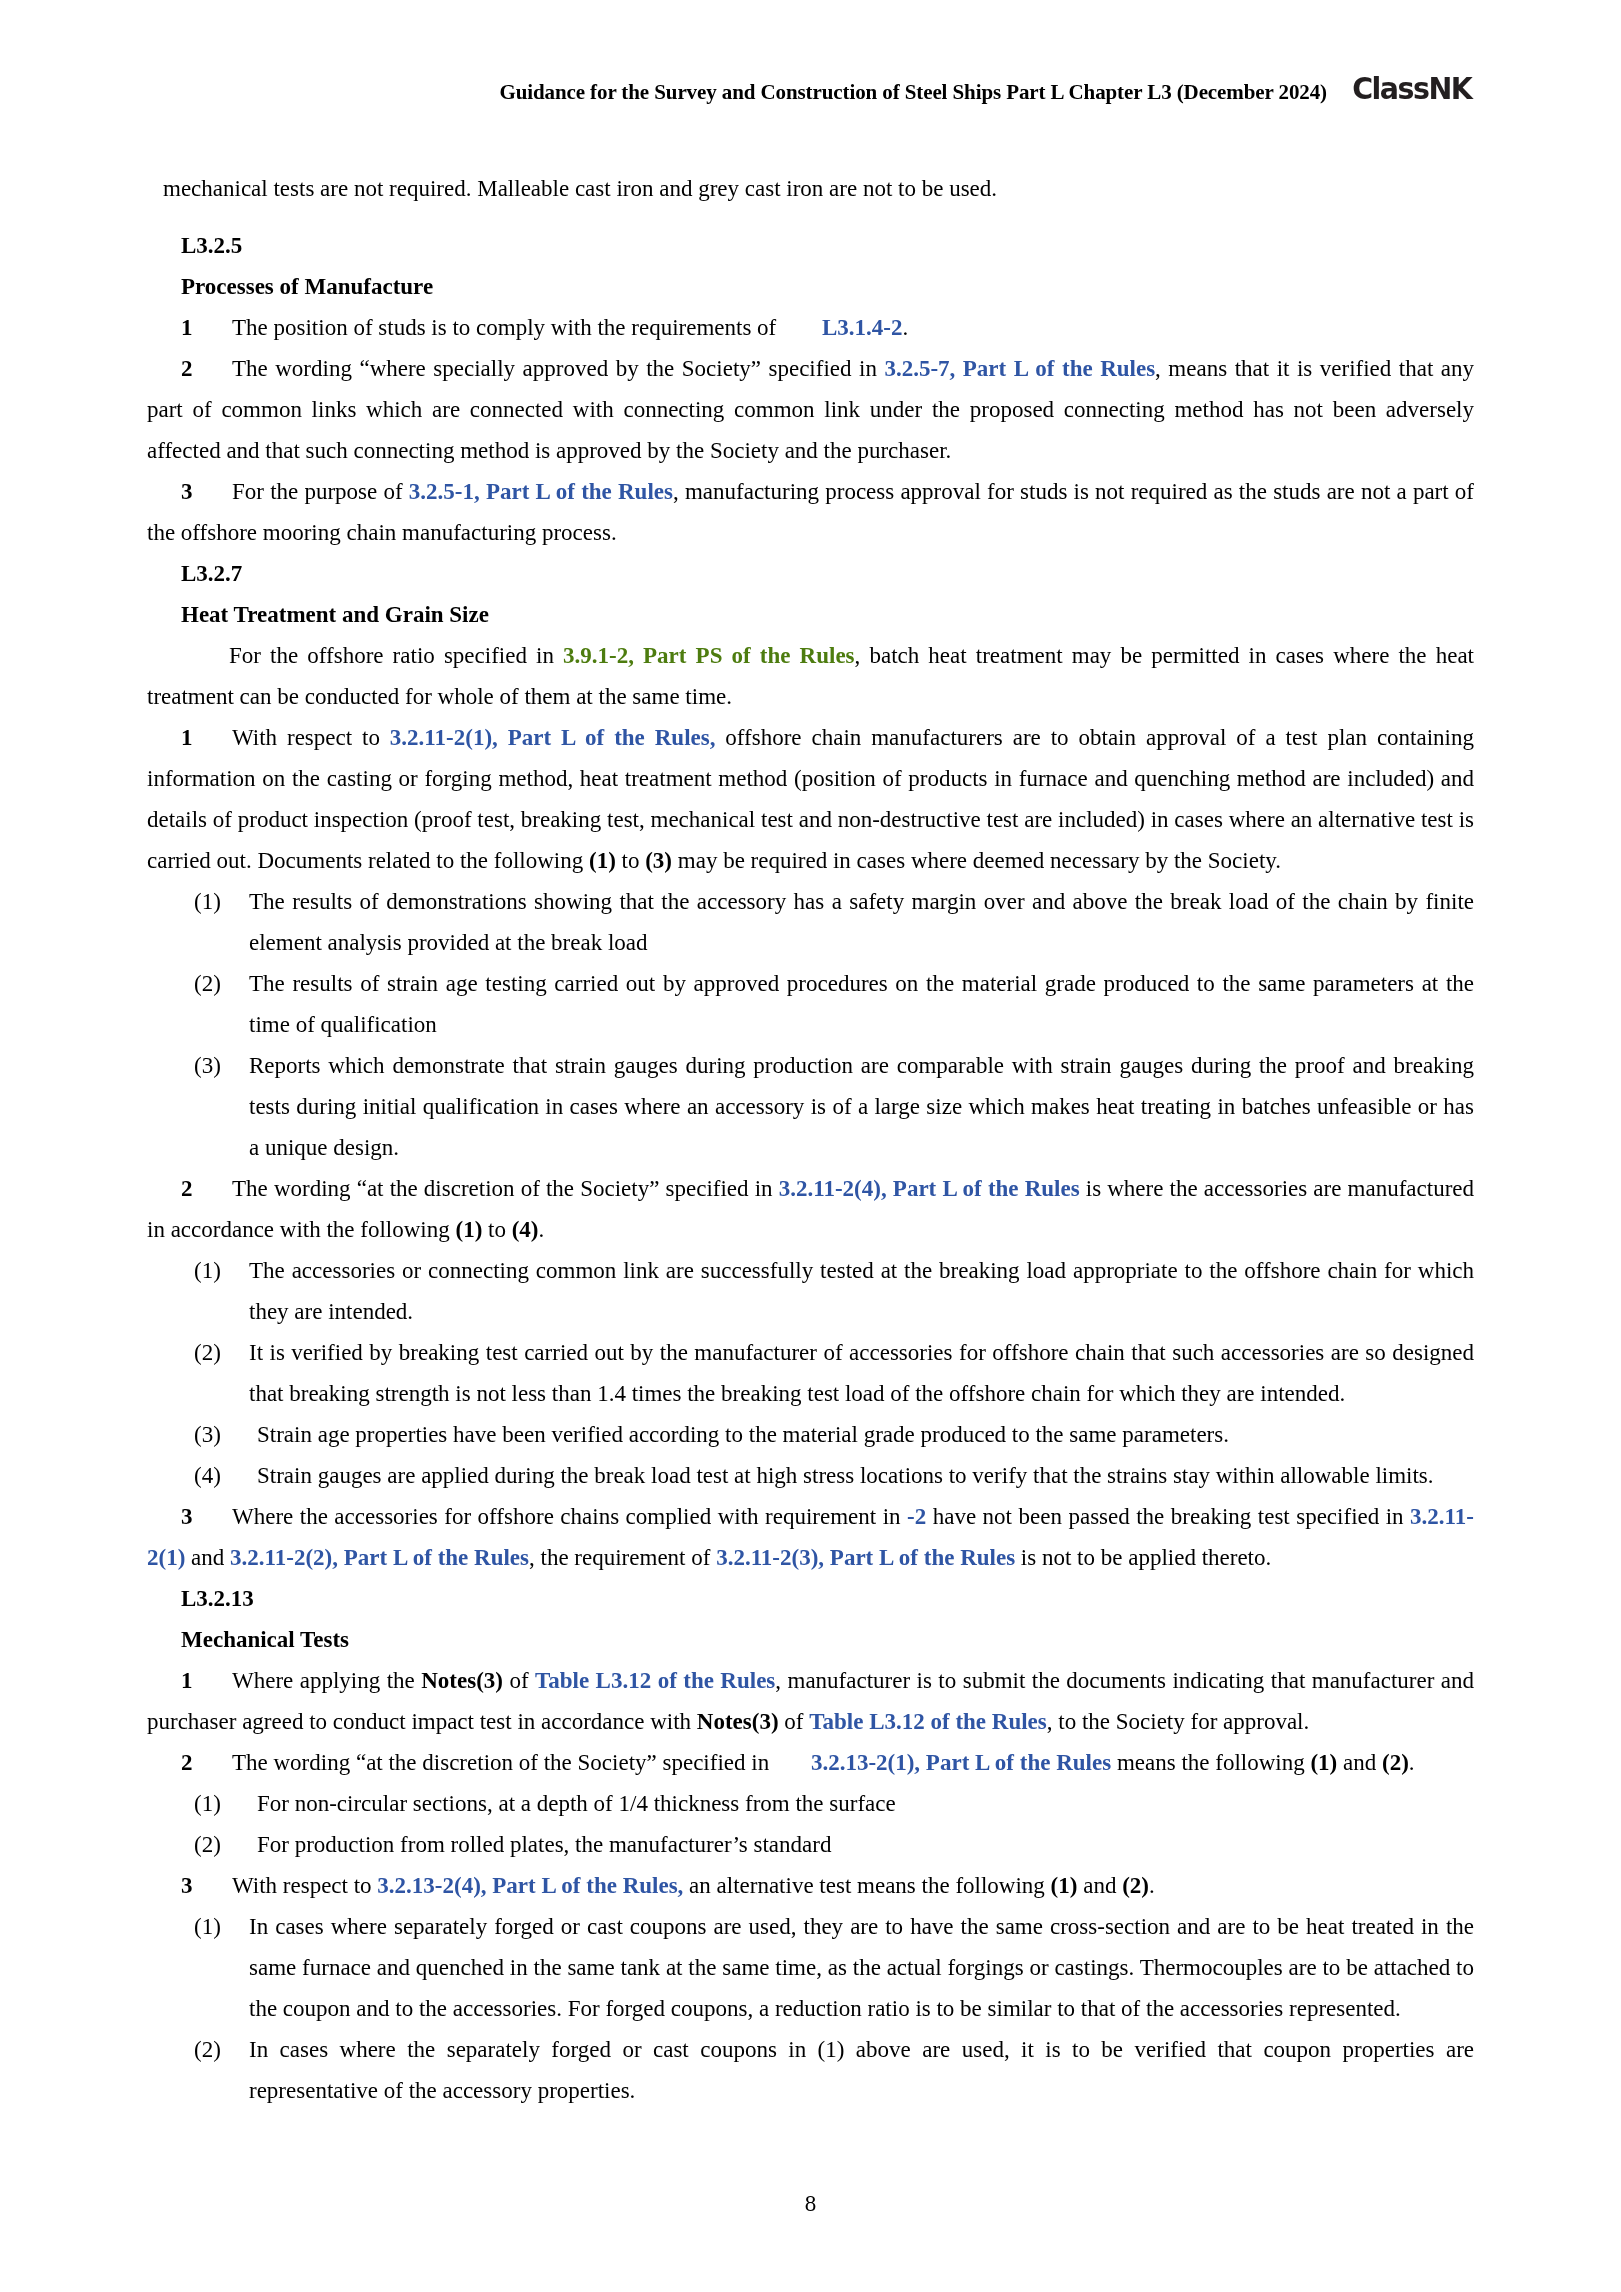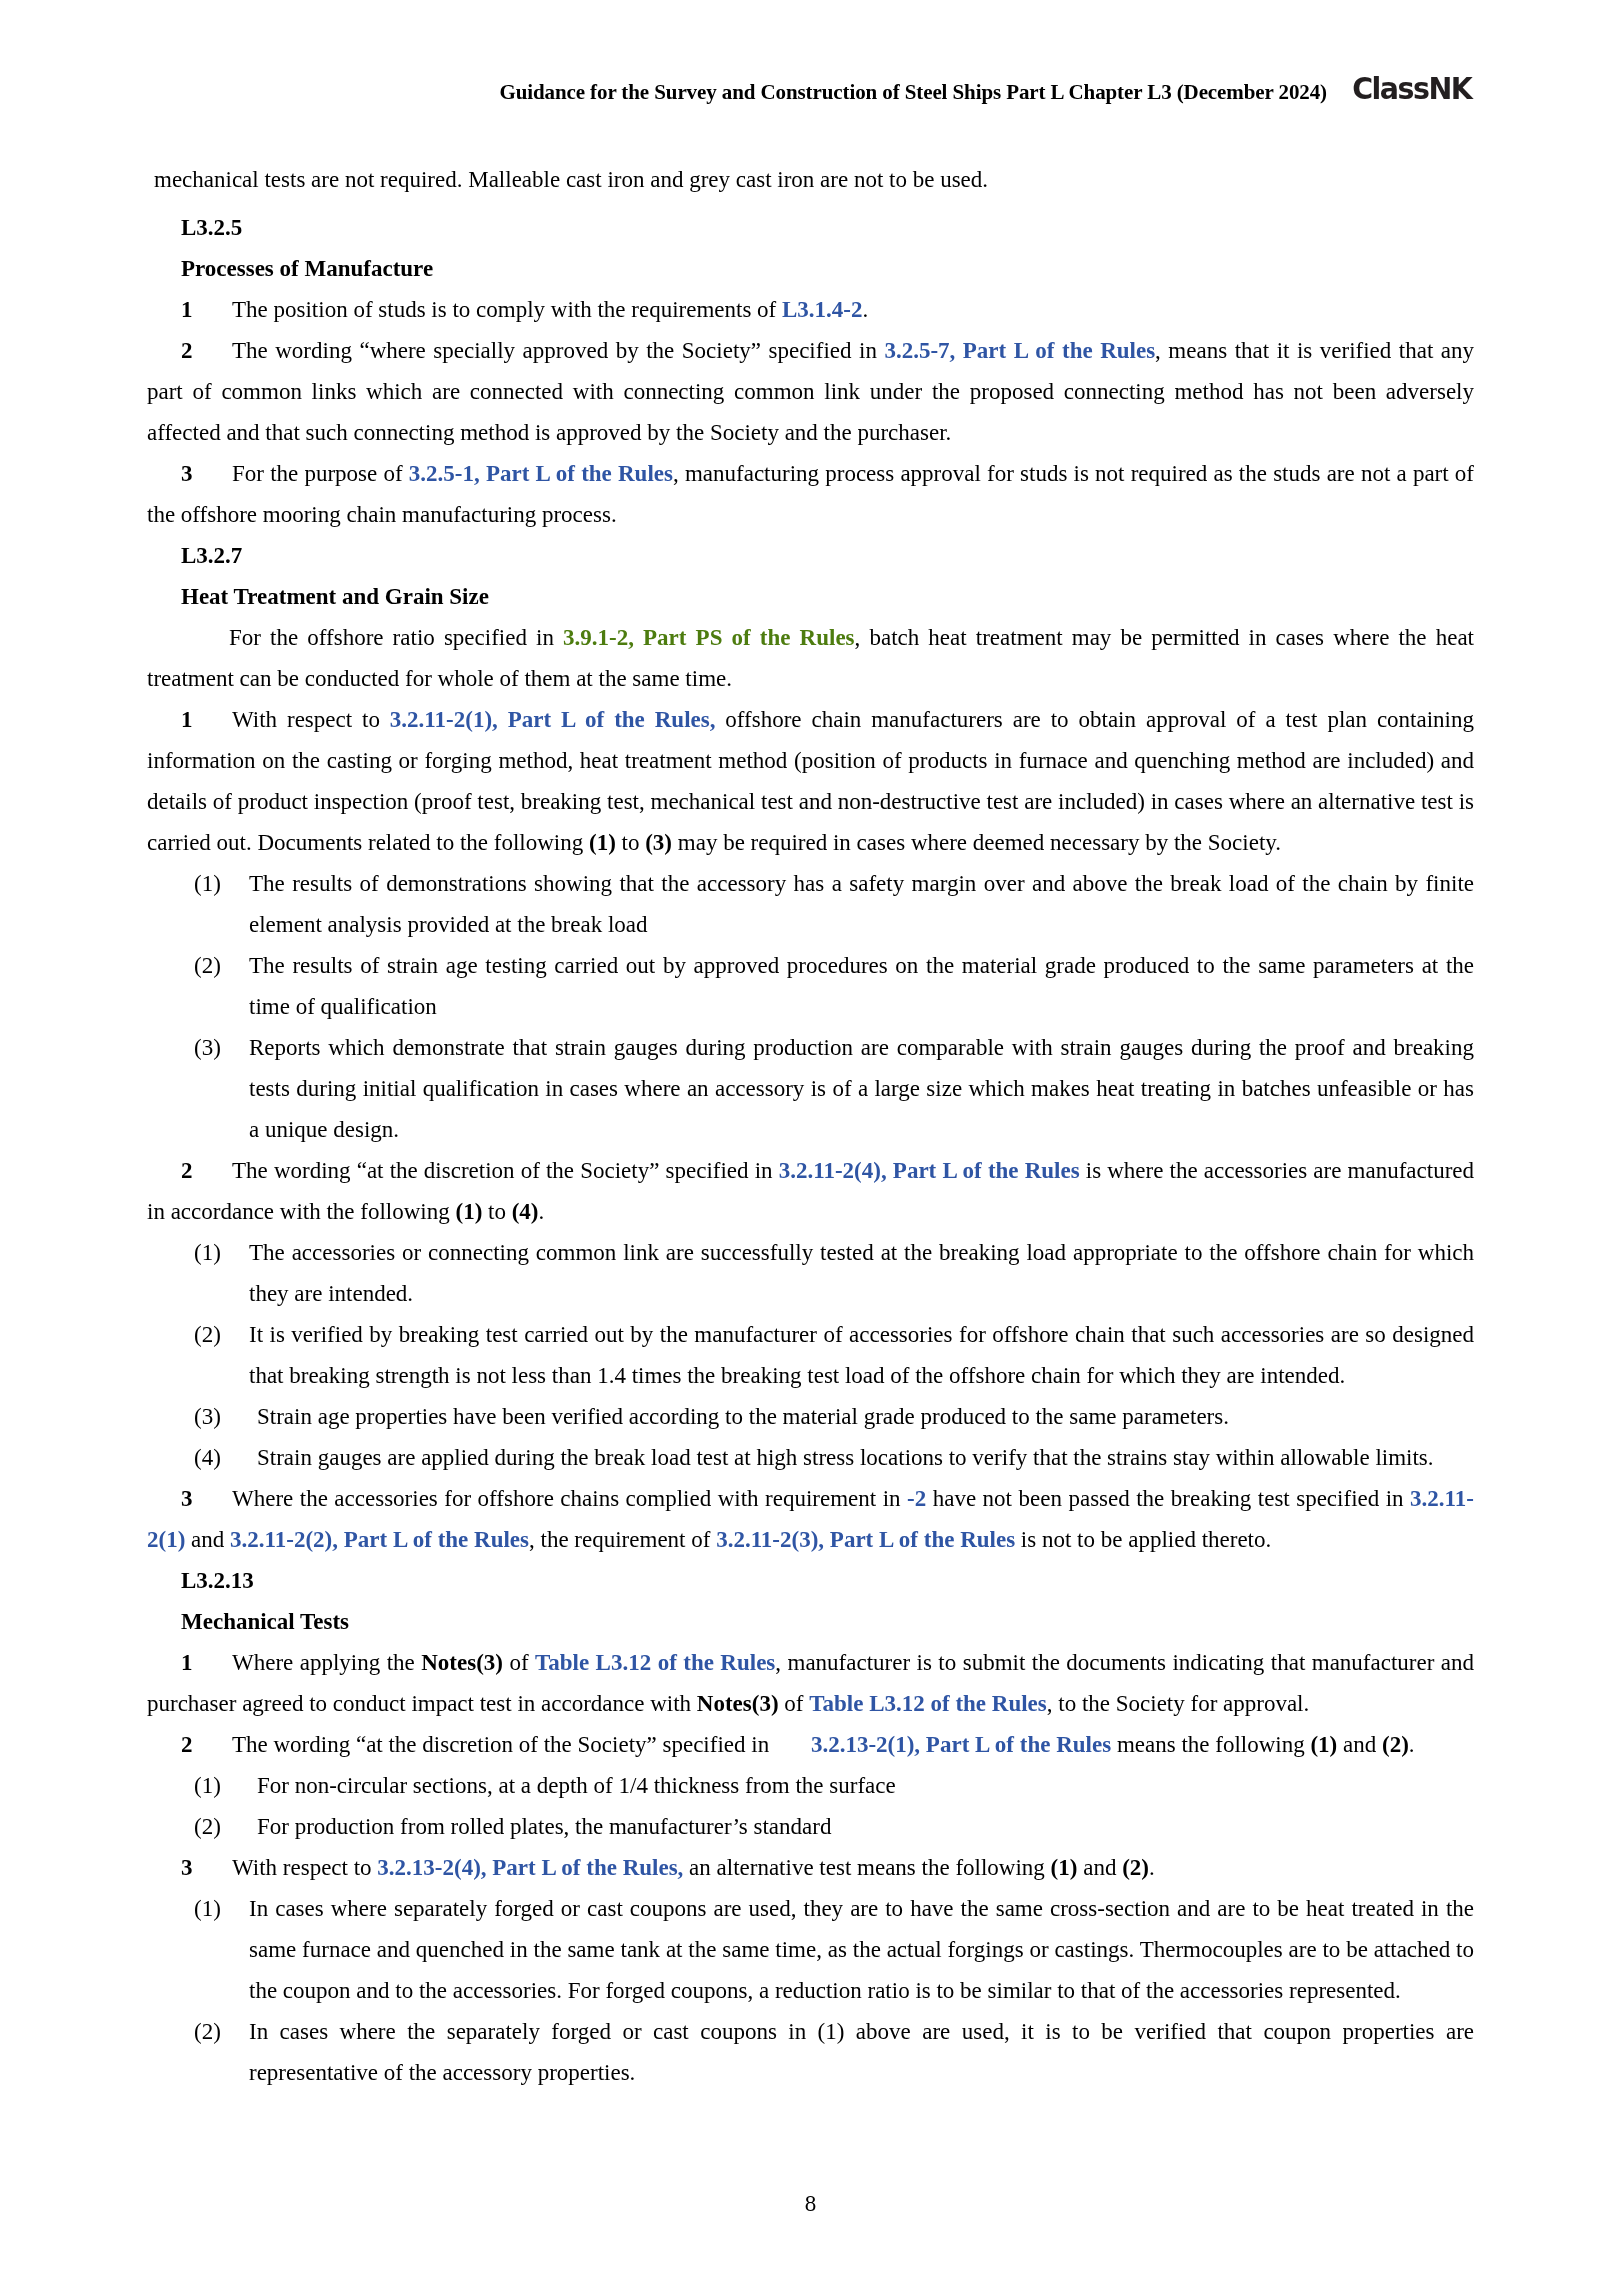--- a/index.html
+++ b/index.html
@@ -58,21 +58,21 @@
     width: 1327px;
     font-size: 23px;
     line-height: 41px;
   }
 
   p { margin: 0; }
 
   .para {
     text-align: justify;
     text-justify: inter-word;
-    margin: 7px;
+    margin: 16px;
   }
 
   
   .num-para {
     text-align: justify;
     position: relative;
     padding-left: 0;
     text-indent: 0;
   }
   .num-para .lead {
@@ -149,21 +149,21 @@
   <div class="content">
 
     <p class="para">mechanical tests are not required. Malleable cast iron and grey cast iron are not to be used.</p>
 
     <div class="heading">
       <span class="h-num">L3.2.5</span>
       <span class="h-title">Processes of Manufacture</span>
     </div>
 
     <p class="num-para">
-      <span class="lead">1</span><span>The position of studs is to comply with the requirements of </span><span class="lnk" style="color: rgb(47, 85, 164);">L3.1.4-2</span><span>.</span>
+      <span class="lead">1</span><span>The position of studs is to comply with the requirements of </span><span class="lnk" style="color: rgb(47, 85, 164); margin-left: 40px;">L3.1.4-2</span><span>.</span>
     </p>
 
     <p class="num-para">
       <span class="lead">2</span><span>The wording “where specially approved by the Society” specified in </span><span class="lnk" style="color: rgb(47, 85, 164);">3.2.5-7, Part L of the Rules</span><span>, means that it is verified that any part of common links which are connected with connecting common link under the proposed connecting method has not been adversely affected and that such connecting method is approved by the Society and the purchaser.</span>
     </p>
 
     <p class="num-para">
       <span class="lead">3</span><span>For the purpose of </span><span class="lnk" style="color: rgb(47, 85, 164);">3.2.5-1, Part L of the Rules</span><span>, manufacturing process approval for studs is not required as the studs are not a part of the offshore mooring chain manufacturing process.</span>
     </p>
 

